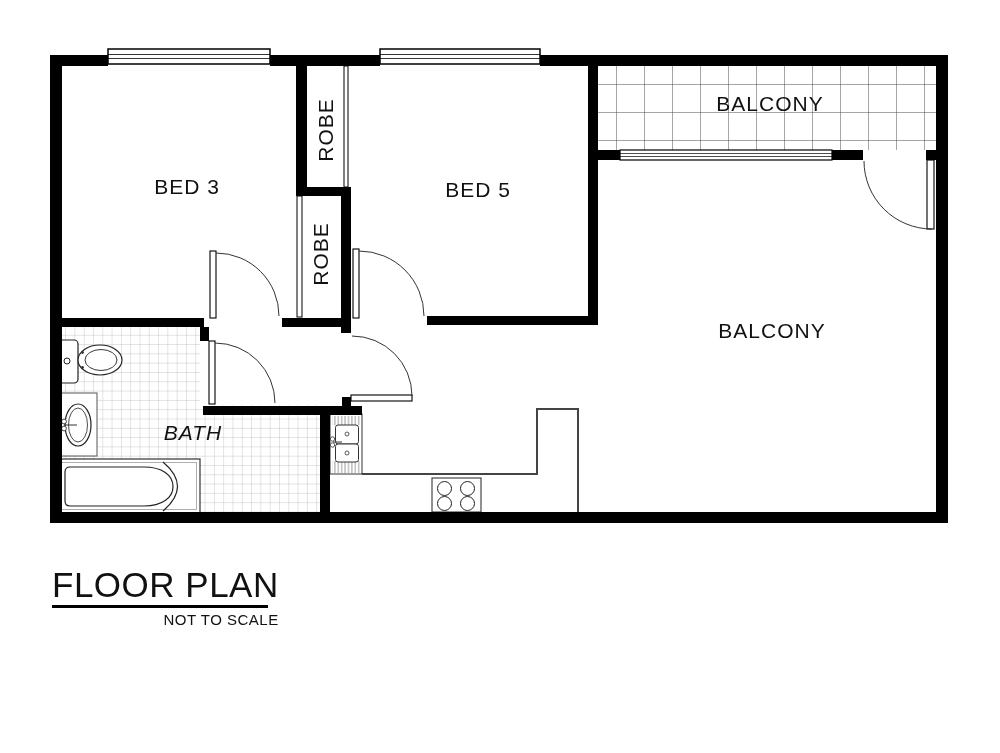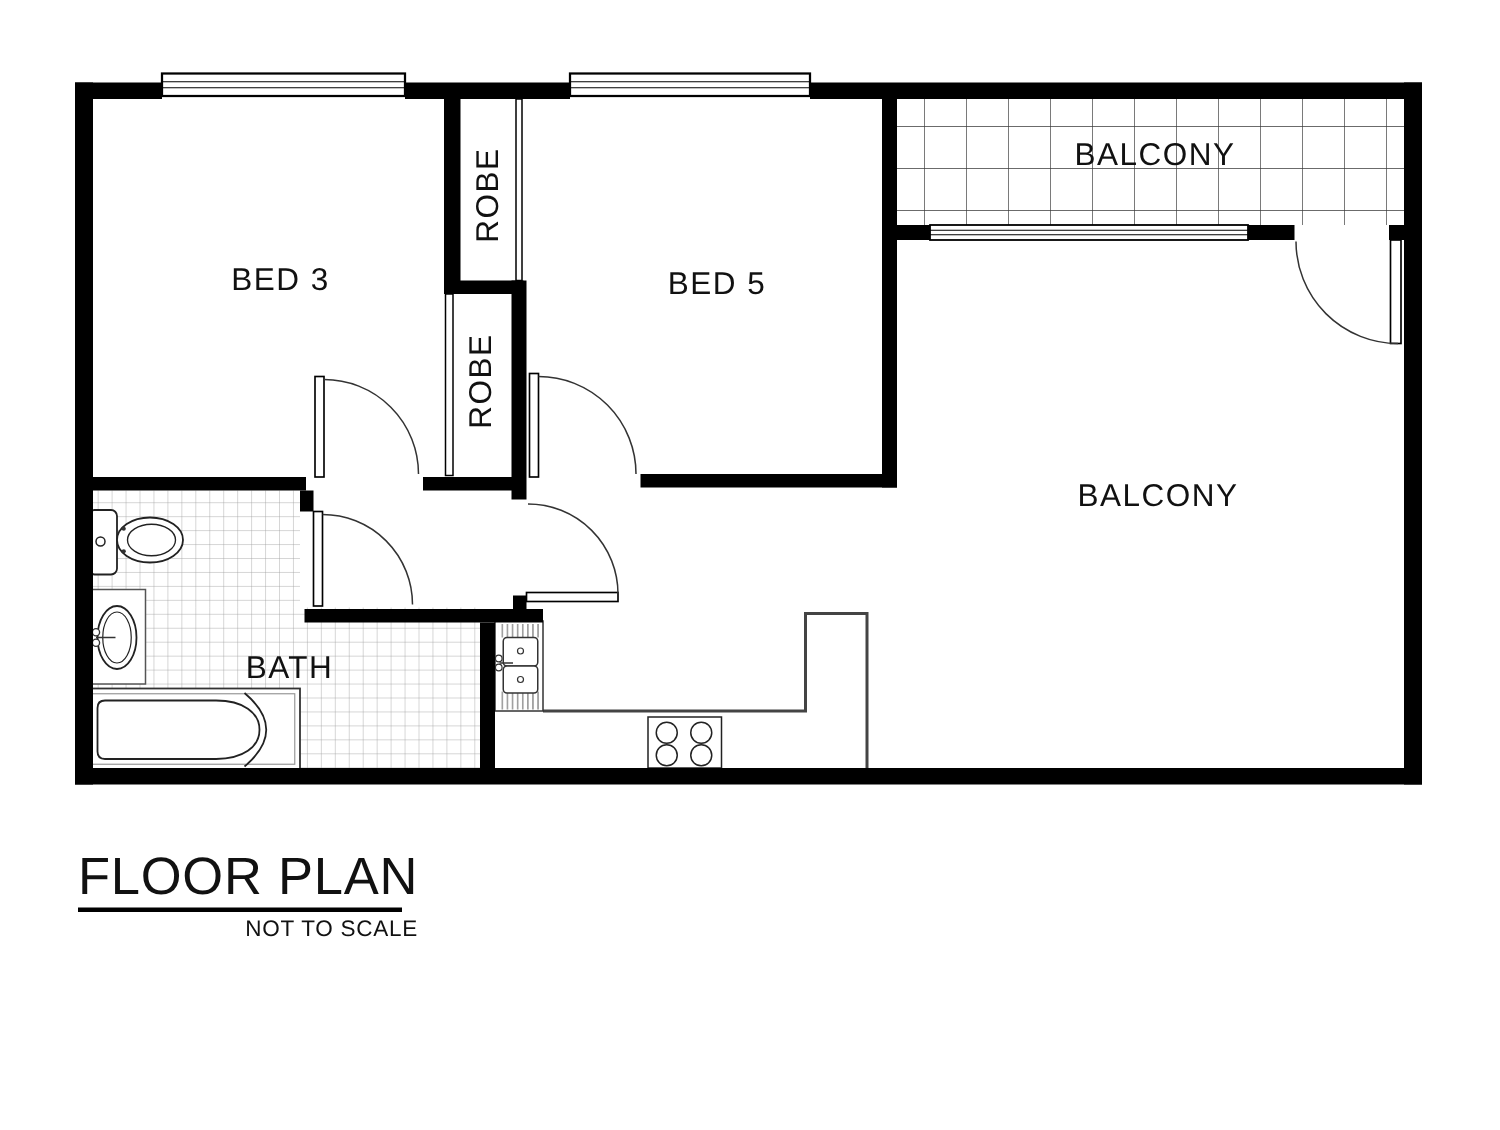--- a/index.html
+++ b/index.html
@@ -159,21 +159,21 @@
       <rect x="927" y="160" width="7" height="69" fill="#fff" stroke="#000" stroke-width="1.1"></rect>
       <path d="M 864 161 A 68 68 0 0 0 932 229" fill="none" stroke="#333" stroke-width="1"></path>
     </g>
   </g>
 </svg>
 
 <div class="room-label" style="left:187px;top:187px;">BED 3</div>
 <div class="room-label" style="left:478px;top:190px;">BED 5</div>
 <div class="room-label" style="left:770px;top:104px;">BALCONY</div>
 <div class="room-label" style="left:772px;top:331px;">BALCONY</div>
-<div class="room-label" style="left:193px;top:446px;">BATH</div>
+<div class="room-label" style="left:193px;top:433px;font-style:italic;">BATH</div>
 <div class="robe-label" style="left:326px;top:130px;">ROBE</div>
 <div class="robe-label" style="left:321px;top:254px;">ROBE</div>
 
 <div id="title-block">
   <div id="title-heading">FLOOR PLAN</div>
   <div id="title-rule"></div>
   <div id="title-subtitle">NOT TO SCALE</div>
 </div>
 
 </div>

